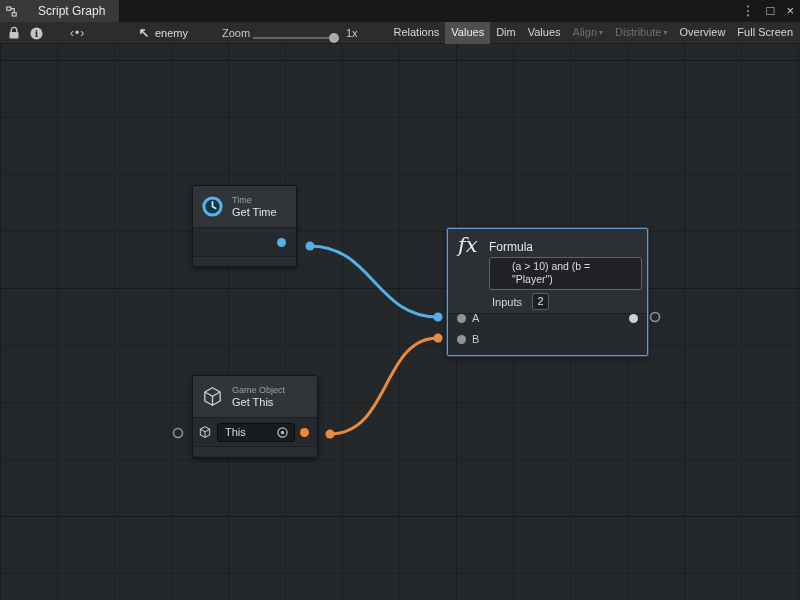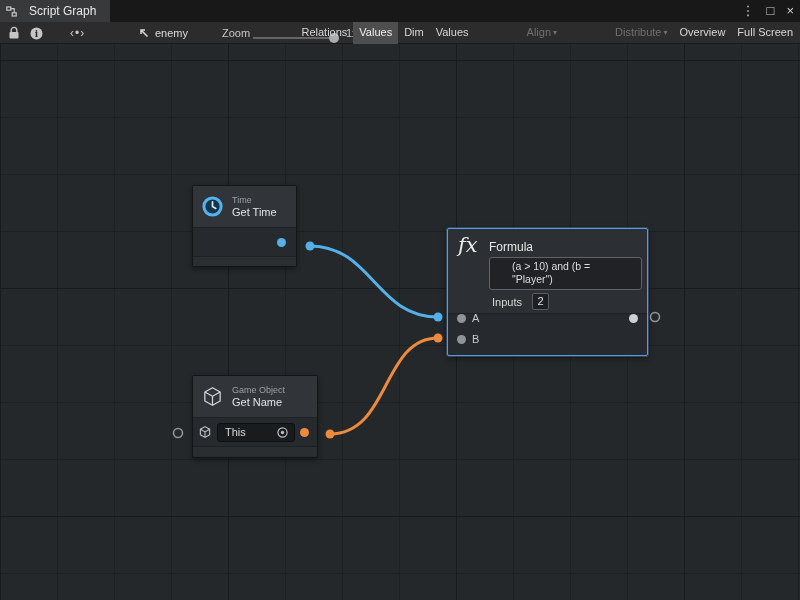--- a/index.html
+++ b/index.html
@@ -9,21 +9,21 @@
     font-family:"Liberation Sans", sans-serif;
     background:#1e1e1e;
     color:#d6d6d6;
     -webkit-font-smoothing:antialiased;
   }
 
   
   .titlebar { position:absolute; left:0; top:0; width:800px; height:22px; background:#181818; }
   .tab {
     position:absolute; left:0; top:0; height:22px; background:#37393b;
-    display:flex; align-items:center; gap:12px; padding:0 14px 0 6px;
+    display:flex; align-items:center; gap:21px; padding:0 14px 0 6px;
     color:#e8e8e8; font-size:12px;
   }
   .win-controls {
     position:absolute; right:6px; top:0; height:22px;
     display:flex; align-items:center; gap:12px; color:#cfcfcf; font-size:13px;
   }
   .win-btn { cursor:default; line-height:22px; }
 
   
   .toolbar {
@@ -45,21 +45,21 @@
     border-radius:50%; background:#a9adb0;
   }
   .tb-zoom-value { left:346px; color:#c9c9c9; }
   .tb-buttons {
     position:absolute; right:1px; top:0; height:22px; display:flex; align-items:stretch;
   }
   .tb-btn {
     padding:0 6px; line-height:21px; color:#d8d8d8; white-space:nowrap;
   }
   .tb-btn.active { background:#4e4e4e; color:#f0f0f0; }
-  .tb-btn.disabled { color:#6f6f6f;margin-left:46px; }
+  .tb-btn.disabled { color:#6f6f6f; }
   .tb-arrow { font-size:8px; margin-left:2px; vertical-align:1px; }
 
   
   .canvas {
     position:absolute; left:0; top:44px; width:800px; height:556px;
     background-color:#25282b;
     background-image:
       repeating-linear-gradient(to right,  #181b1d 0 1px, transparent 1px 228px),
       repeating-linear-gradient(to bottom, #181b1d 0 1px, transparent 1px 228px),
       repeating-linear-gradient(to right,  #1e2124 0 1px, transparent 1px 57px),
@@ -214,21 +214,21 @@
   </div>
 
   <div class="node" style="left:192px; top:331px; width:126px; height:83px;">
     <div class="node-header">
       <svg width="23" height="23" viewBox="0 0 24 24" fill="none" stroke="#d2d6da" stroke-width="1.3" stroke-linejoin="round">
         <path d="M12 2.8 L20 7.3 V16.7 L12 21.2 L4 16.7 V7.3 Z"></path>
         <path d="M4 7.3 L12 11.8 L20 7.3 M12 11.8 V21.2"></path>
       </svg>
       <div>
         <div class="node-cat">Game Object</div>
-        <div class="node-title">Get Name</div>
+        <div class="node-title">Get This</div>
       </div>
     </div>
     <div class="node-body gn-body">
       <svg width="14" height="14" viewBox="0 0 24 24" fill="none" stroke="#c6cace" stroke-width="1.8" stroke-linejoin="round">
         <path d="M12 2.8 L20 7.3 V16.7 L12 21.2 L4 16.7 V7.3 Z"></path>
         <path d="M4 7.3 L12 11.8 L20 7.3 M12 11.8 V21.2"></path>
       </svg>
       <div class="gn-dropdown">
         <span>This</span>
         <svg width="13" height="13" viewBox="0 0 13 13">

